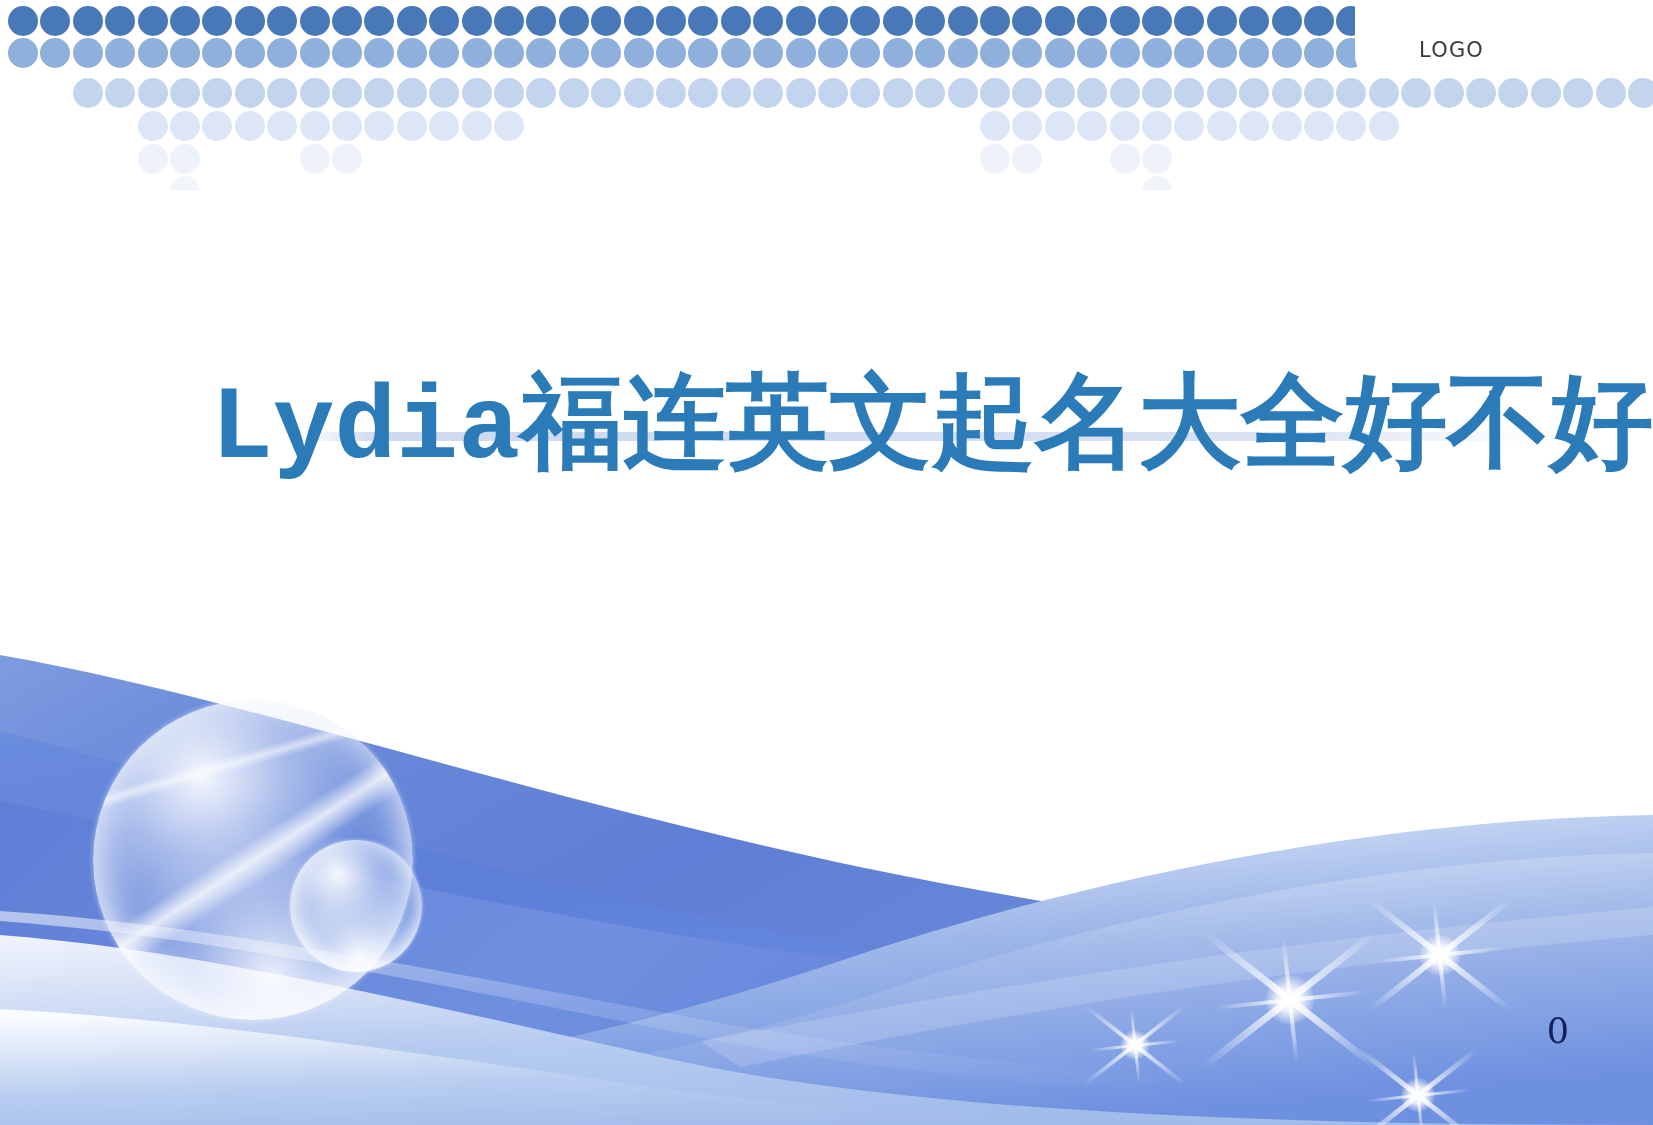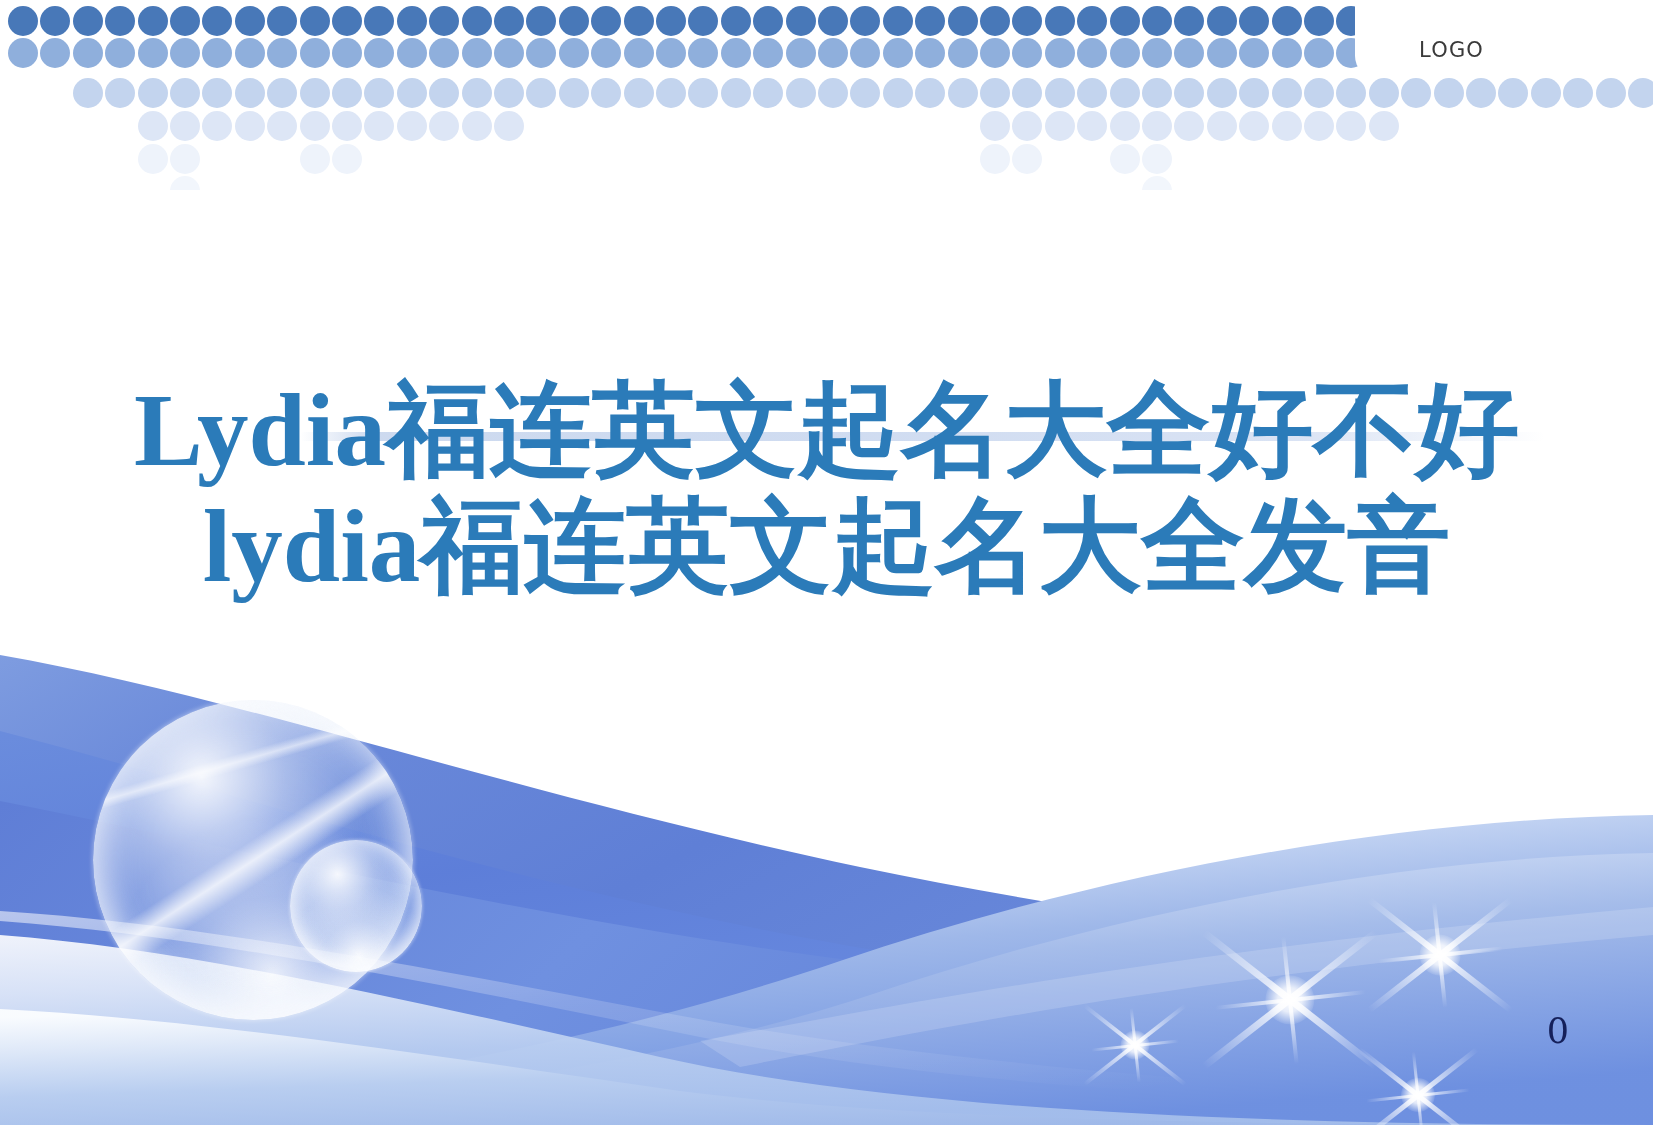--- a/index.html
+++ b/index.html
@@ -75,21 +75,22 @@
     z-index: 3;
     pointer-events: none;
   }
   .title-line {
     color: #2b7bb9;
     font-weight: bold;
     font-size: 103px;
     line-height: 116px;
     letter-spacing: 0px;
     white-space: nowrap;
-    font-family: Liberation Serif, serif;
+    font-family: Liberation Mono, monospace;
+    text-align: right;
   }
 
   
   .waves {
     position: absolute;
     left: 0; bottom: 0;
     width: 1653px; height: 520px;
     overflow: hidden;
     z-index: 1;
   }
@@ -363,21 +364,20 @@
       <div class="dot" style="left: 1142px; top: 176px; width: 30px; height: 30px; background: rgb(242, 246, 252);"></div>
     </div>
 
   <div class="logo-plate">
     <span class="logo-text">LOGO</span>
   </div>
 
   <div class="title-underline"></div>
   <div class="title-block">
     <div class="title-line">Lydia福连英文起名大全好不好</div>
-    <div class="title-line">lydia福连英文起名大全发音</div>
   </div>
 
   <div class="waves">
     <svg width="1653" height="520" viewBox="0 0 1653 520" xmlns="http://www.w3.org/2000/svg">
       <defs>
         <linearGradient id="gDarkA" x1="0" y1="0" x2="1" y2="0.5">
           <stop offset="0" stop-color="#7e9ce0"></stop>
           <stop offset="0.18" stop-color="#6b8ada"></stop>
           <stop offset="0.5" stop-color="#5f7fd6"></stop>
           <stop offset="1" stop-color="#6f8fdd"></stop>

